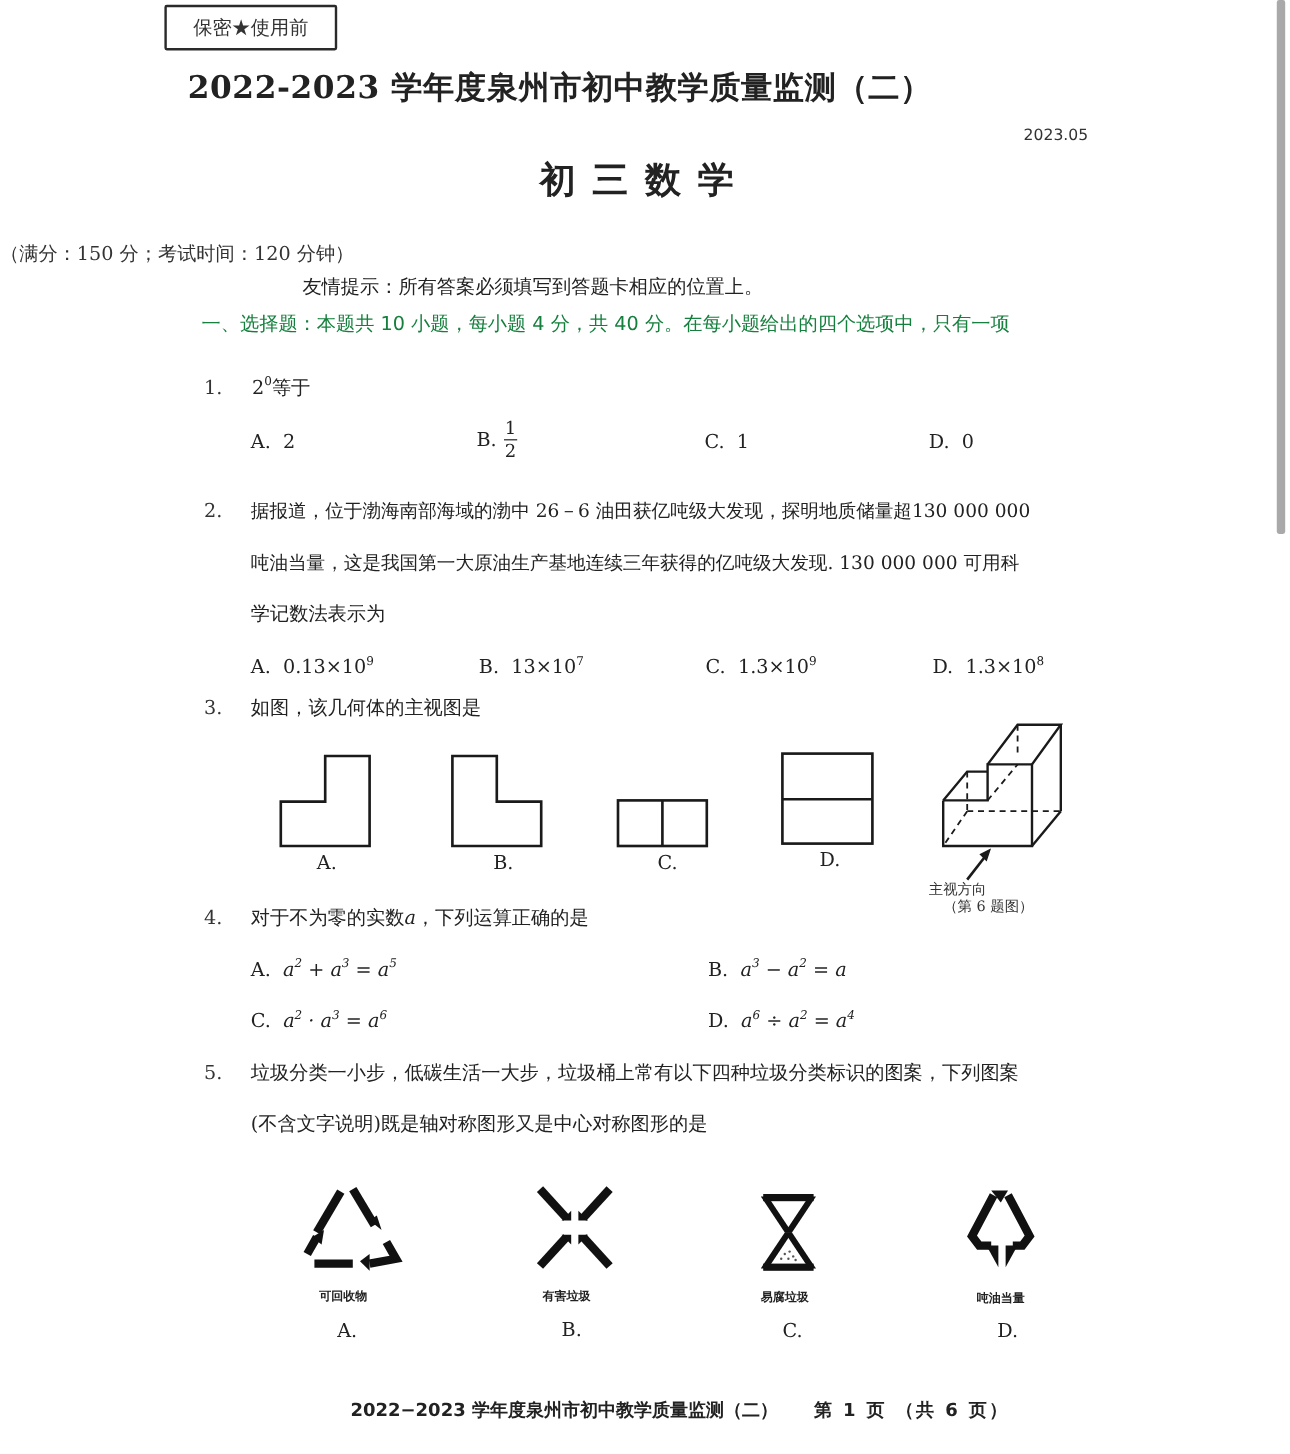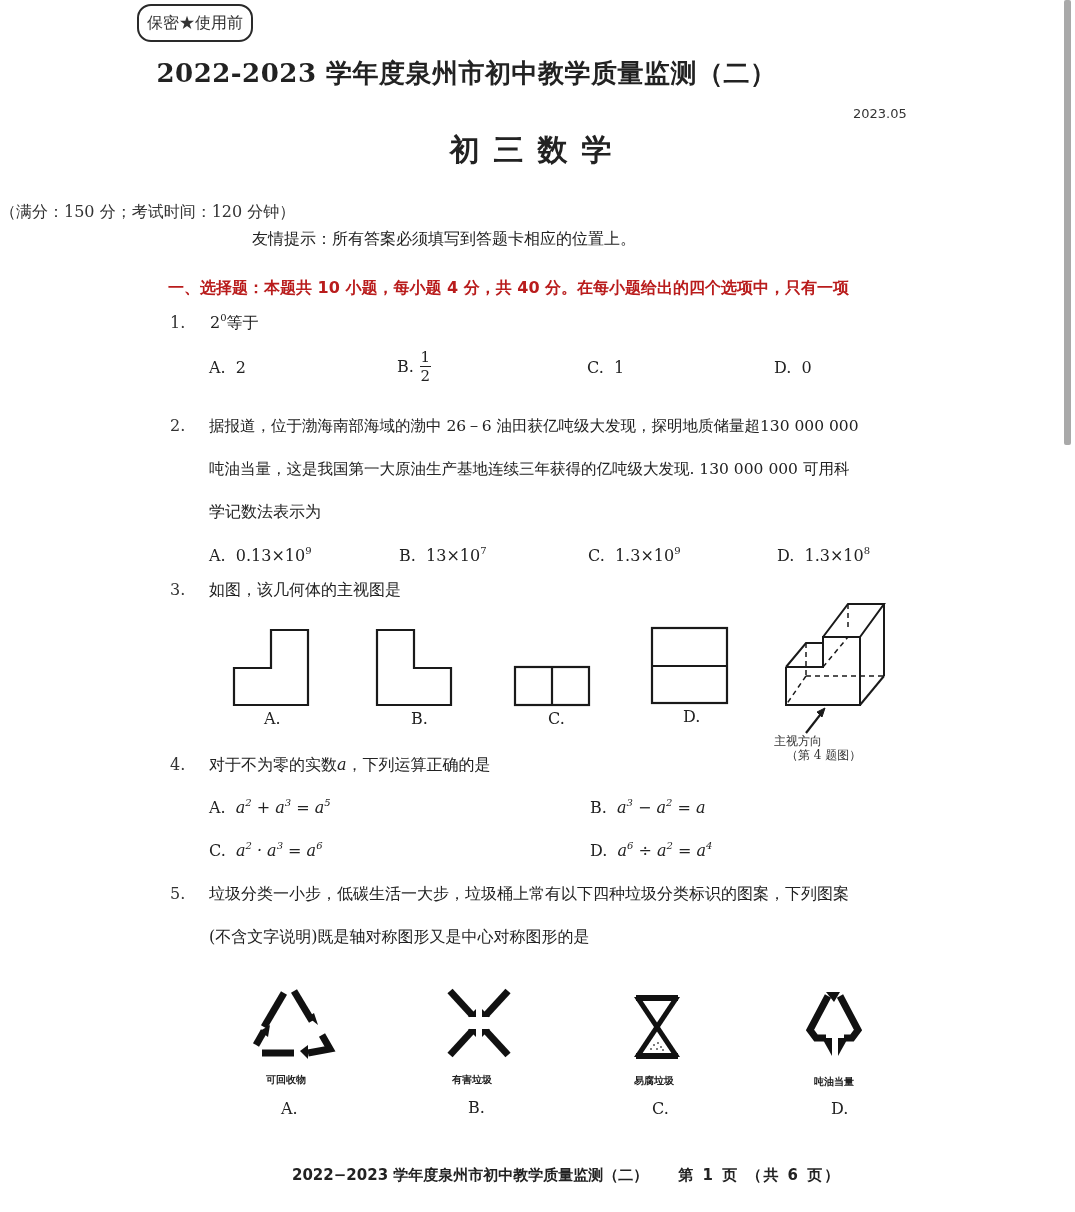--- a/index.html
+++ b/index.html
@@ -5,30 +5,30 @@
   html, body { margin: 0; padding: 0; }
   body {
     width: 1075px; height: 1212px; background: #ffffff; position: relative; overflow: hidden;
     font-family: "DejaVu Serif", "Liberation Serif", serif; color: #1f1f1f;
   }
   .abs { position: absolute; white-space: nowrap; }
   .sans { font-family: "DejaVu Sans", "Liberation Sans", sans-serif; }
   .serif { font-family: "DejaVu Serif", "Liberation Serif", serif; }
 
   .secret-box {
-    left: 137px; top: 4px; width: 116px; height: 38px; border: 2px solid #2a2a2a; border-radius: 14px;
+    left: 137px; top: 4px; width: 144px; height: 38px; border: 2px solid #2a2a2a; border-radius: 2px;
     box-sizing: border-box; display: flex; align-items: center; justify-content: center;
     font-size: 16px; color: #333;
   }
   .main-title { left: 0; width: 933px; top: 56px; text-align: center; font-size: 26px; font-weight: bold; color: #222; letter-spacing: 0.5px; }
   .date { left: 853px; top: 106px; font-size: 13px; color: #333; }
   .subject { left: 0; width: 1075px; top: 130px; text-align: center; font-size: 30px; font-weight: bold; letter-spacing: 14px; color: #222; }
   .score-info { left: 0; width: 1075px; top: 202px; text-align: left; font-size: 16px; color: #333; }
   .tip { left: 0; width: 888px; top: 229px; text-align: center; font-size: 16px; color: #222; }
-  .section-heading { left: 168px; top: 256px; font-size: 16px; font-weight: bold; line-height: 27px; width: 780px; white-space: normal; color: #b91c1c; margin-top: 18px; }
+  .section-heading { left: 168px; top: 256px; font-size: 16px; font-weight: normal; line-height: 27px; width: 780px; white-space: normal; color: #15803d; }
   .section-heading .l2 { padding-left: 40px; display: block; }
 
   .qnum { font-size: 16px; color: #333; }
   .qtext { font-size: 16px; color: #222; }
   .opt { font-size: 16px; color: #222; }
   sup { font-size: 10px; vertical-align: 7px; line-height: 0; }
   .frac { display: inline-flex; flex-direction: column; align-items: center; vertical-align: middle; font-size: 15px; line-height: 18px; margin-left: 6px; }
   .frac .bar { border-top: 1px solid #222; width: 11px; }
   i.var { font-style: italic; }
 
@@ -134,21 +134,21 @@
     <line x1="806" y1="733" x2="820" y2="715" stroke-width="2.2"></line>
     <polygon points="825,708 817,712 822,717"></polygon>
   </g>
 </svg>
 
 <div class="abs fig-label serif" style="left:264px; top:709px;">A.</div>
 <div class="abs fig-label serif" style="left:411px; top:709px;">B.</div>
 <div class="abs fig-label serif" style="left:548px; top:709px;">C.</div>
 <div class="abs fig-label serif" style="left:683px; top:707px;">D.</div>
 <div class="abs small-cap serif" style="left:774px; top:733px;">主视方向</div>
-<div class="abs small-cap serif" style="left:786px; top:747px;">（第 4 题图）</div>
+<div class="abs small-cap serif" style="left:786px; top:747px;">（第 6 题图）</div>
 
 <div class="abs qnum" style="left:170px; top:755px;">4.</div>
 <div class="abs qtext" style="left:209px; top:755px;">
   <span>对于不为零的实数</span><i class="var">a</i><span>，下列运算正确的是</span>
 </div>
 
 <div class="abs opt" style="left:209px; top:798px;">
   <span>A.</span>&nbsp;&nbsp;<i class="var"><span>a</span><sup>2</sup><span> + a</span><sup>3</sup><span> = a</span><sup>5</sup></i>
 </div>
 <div class="abs opt" style="left:590px; top:798px;">

